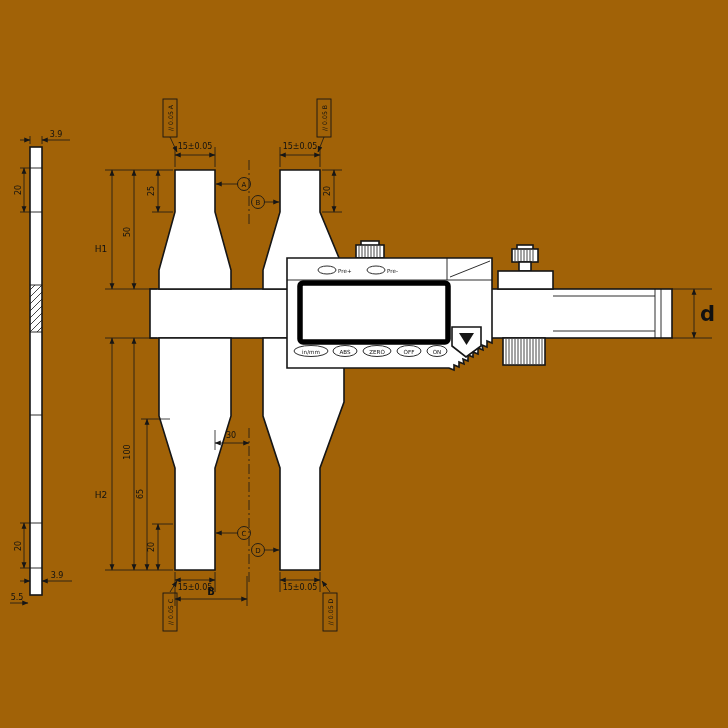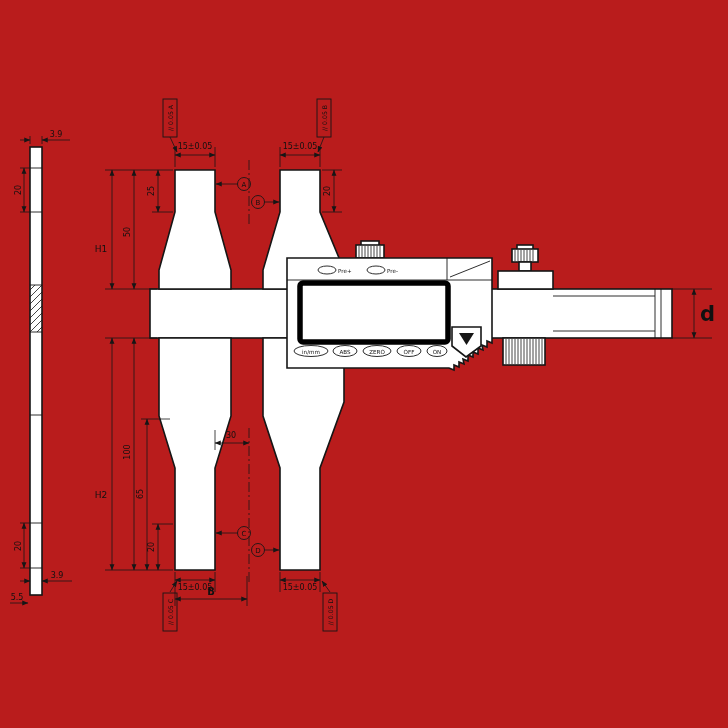--- a/index.html
+++ b/index.html
@@ -1,16 +1,16 @@
 <!DOCTYPE html>
 <html><head>
 <meta charset="utf-8">
 <style>
   html,body{margin:0;padding:0;background:#ffffff;}
-  .page{width:728px;height:728px;background:#b91c1c;position:relative;overflow:hidden;text-decoration:underline;}
+  .page{width:728px;height:728px;background:#a16207;position:relative;overflow:hidden;text-decoration:underline;}
   svg{display:block;}
   .outline{fill:#ffffff;stroke:#161616;stroke-width:1.6;stroke-linejoin:miter;}
   .thin{fill:none;stroke:#161616;stroke-width:0.9;}
   .dim{fill:none;stroke:#161616;stroke-width:0.8;}
   .center{fill:none;stroke:#161616;stroke-width:0.8;stroke-dasharray:10 3 2 3;}
   .hl{stroke:#161616;stroke-width:0.8;}
   .tooth{stroke:#161616;stroke-width:0.8;}
   text{font-family:"DejaVu Sans","Liberation Sans",sans-serif;fill:#111;}
   .t8m{font-size:8px;text-anchor:middle;}
   .t9m{font-size:9px;text-anchor:middle;}

